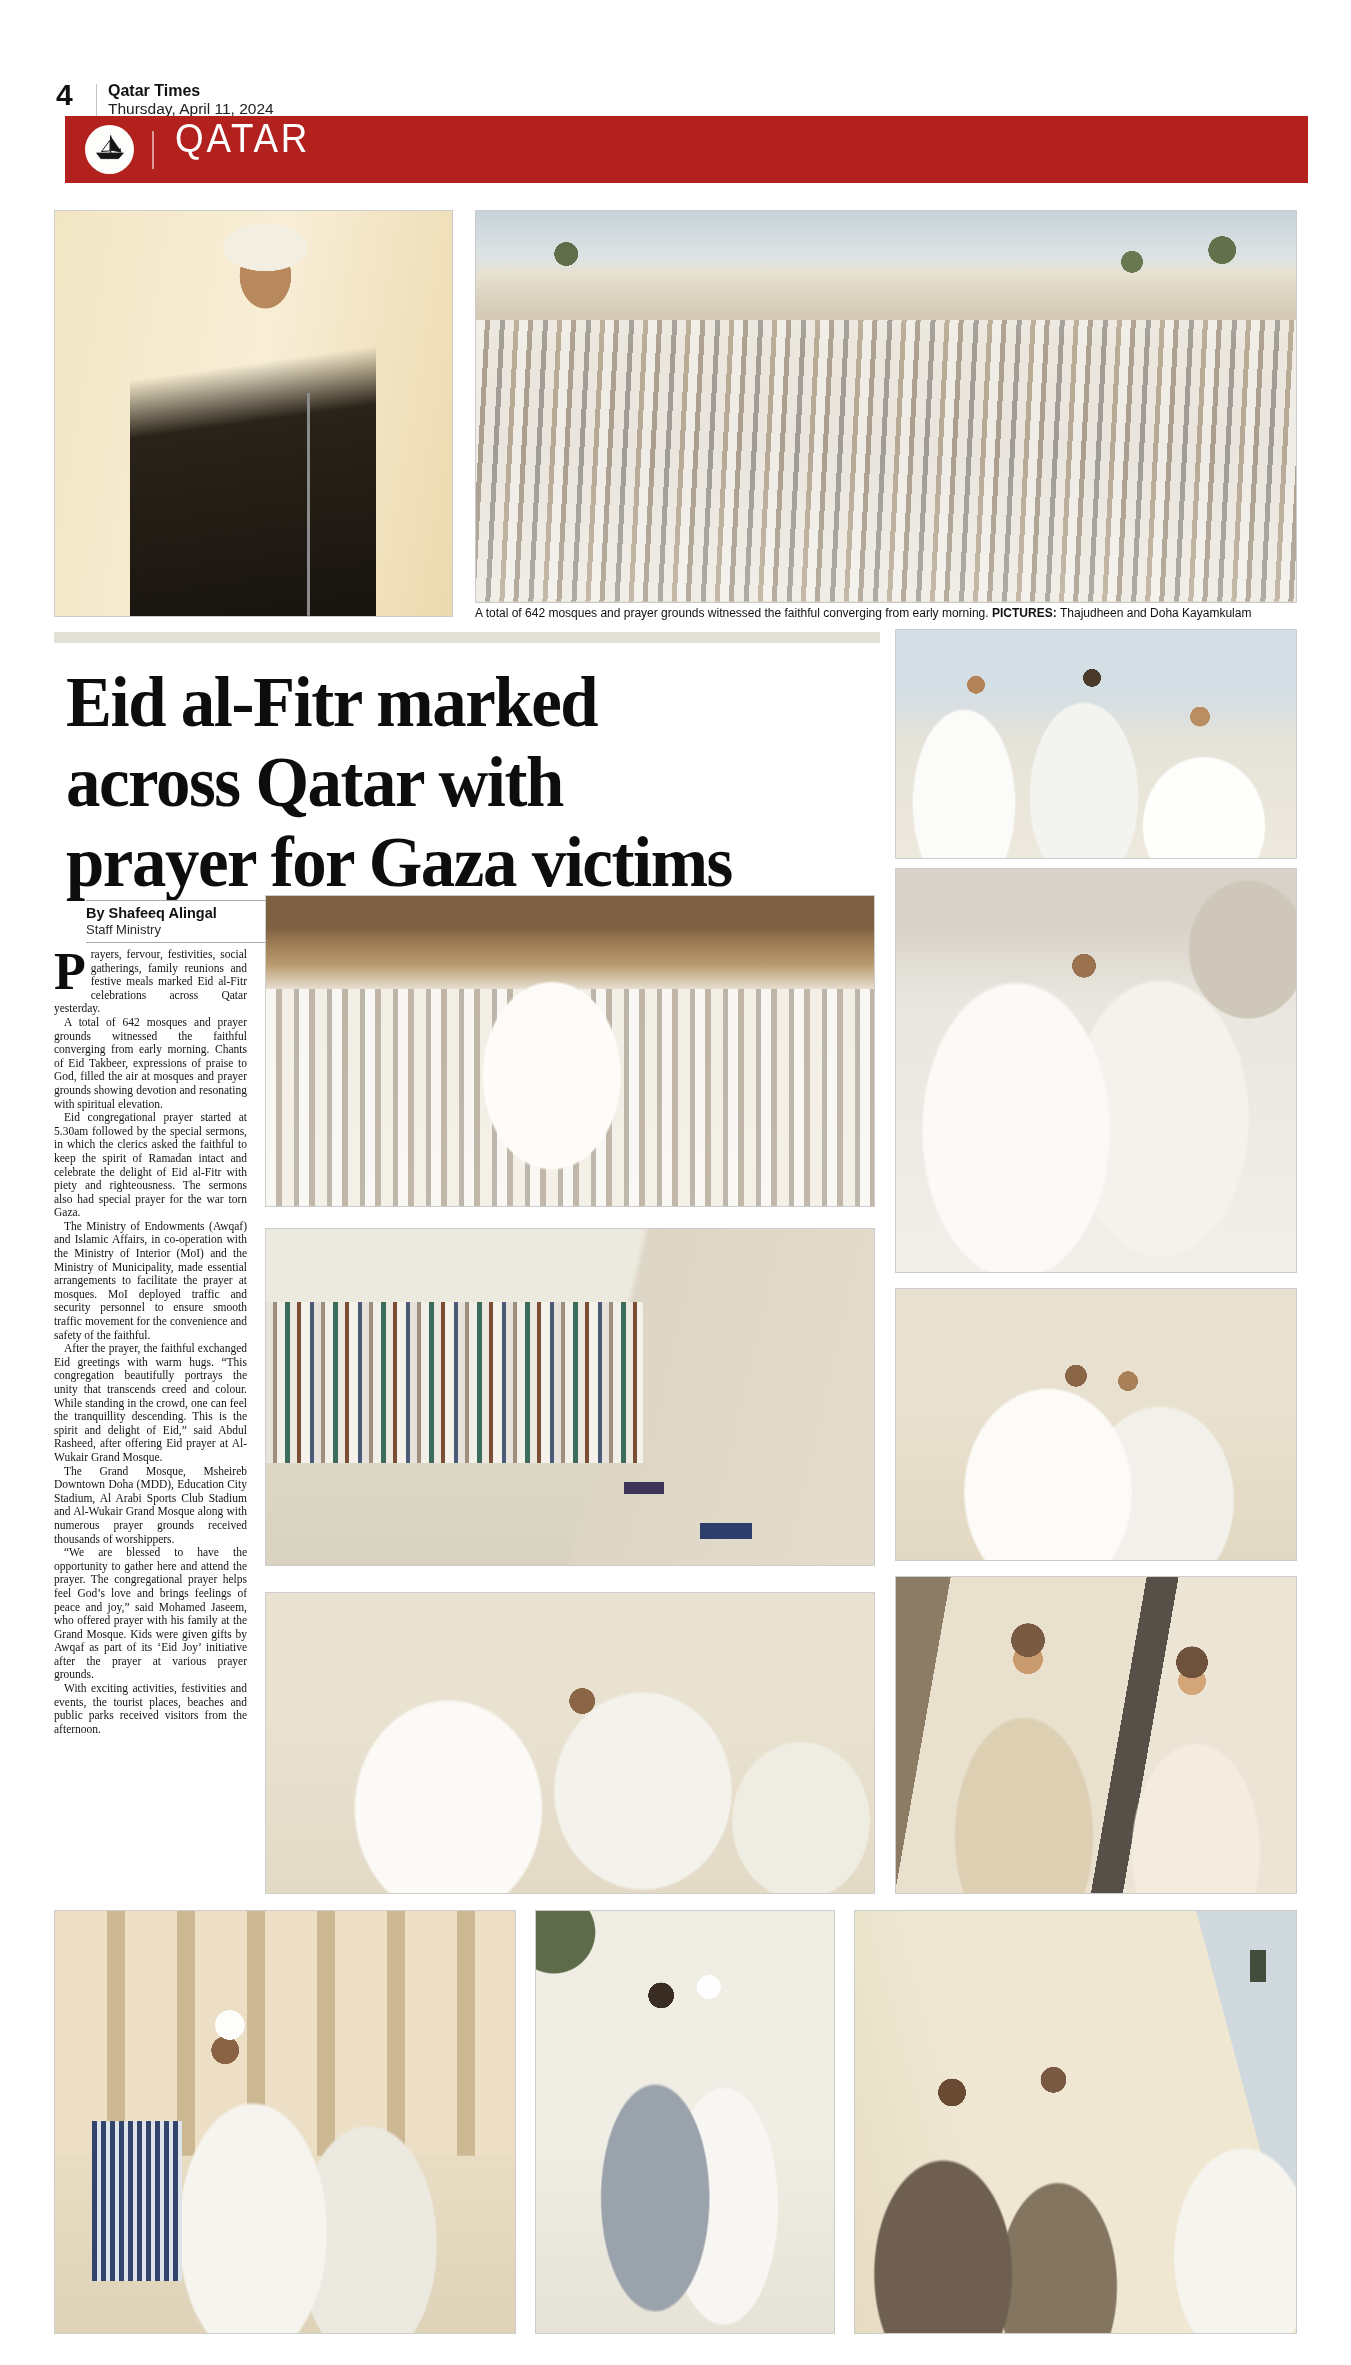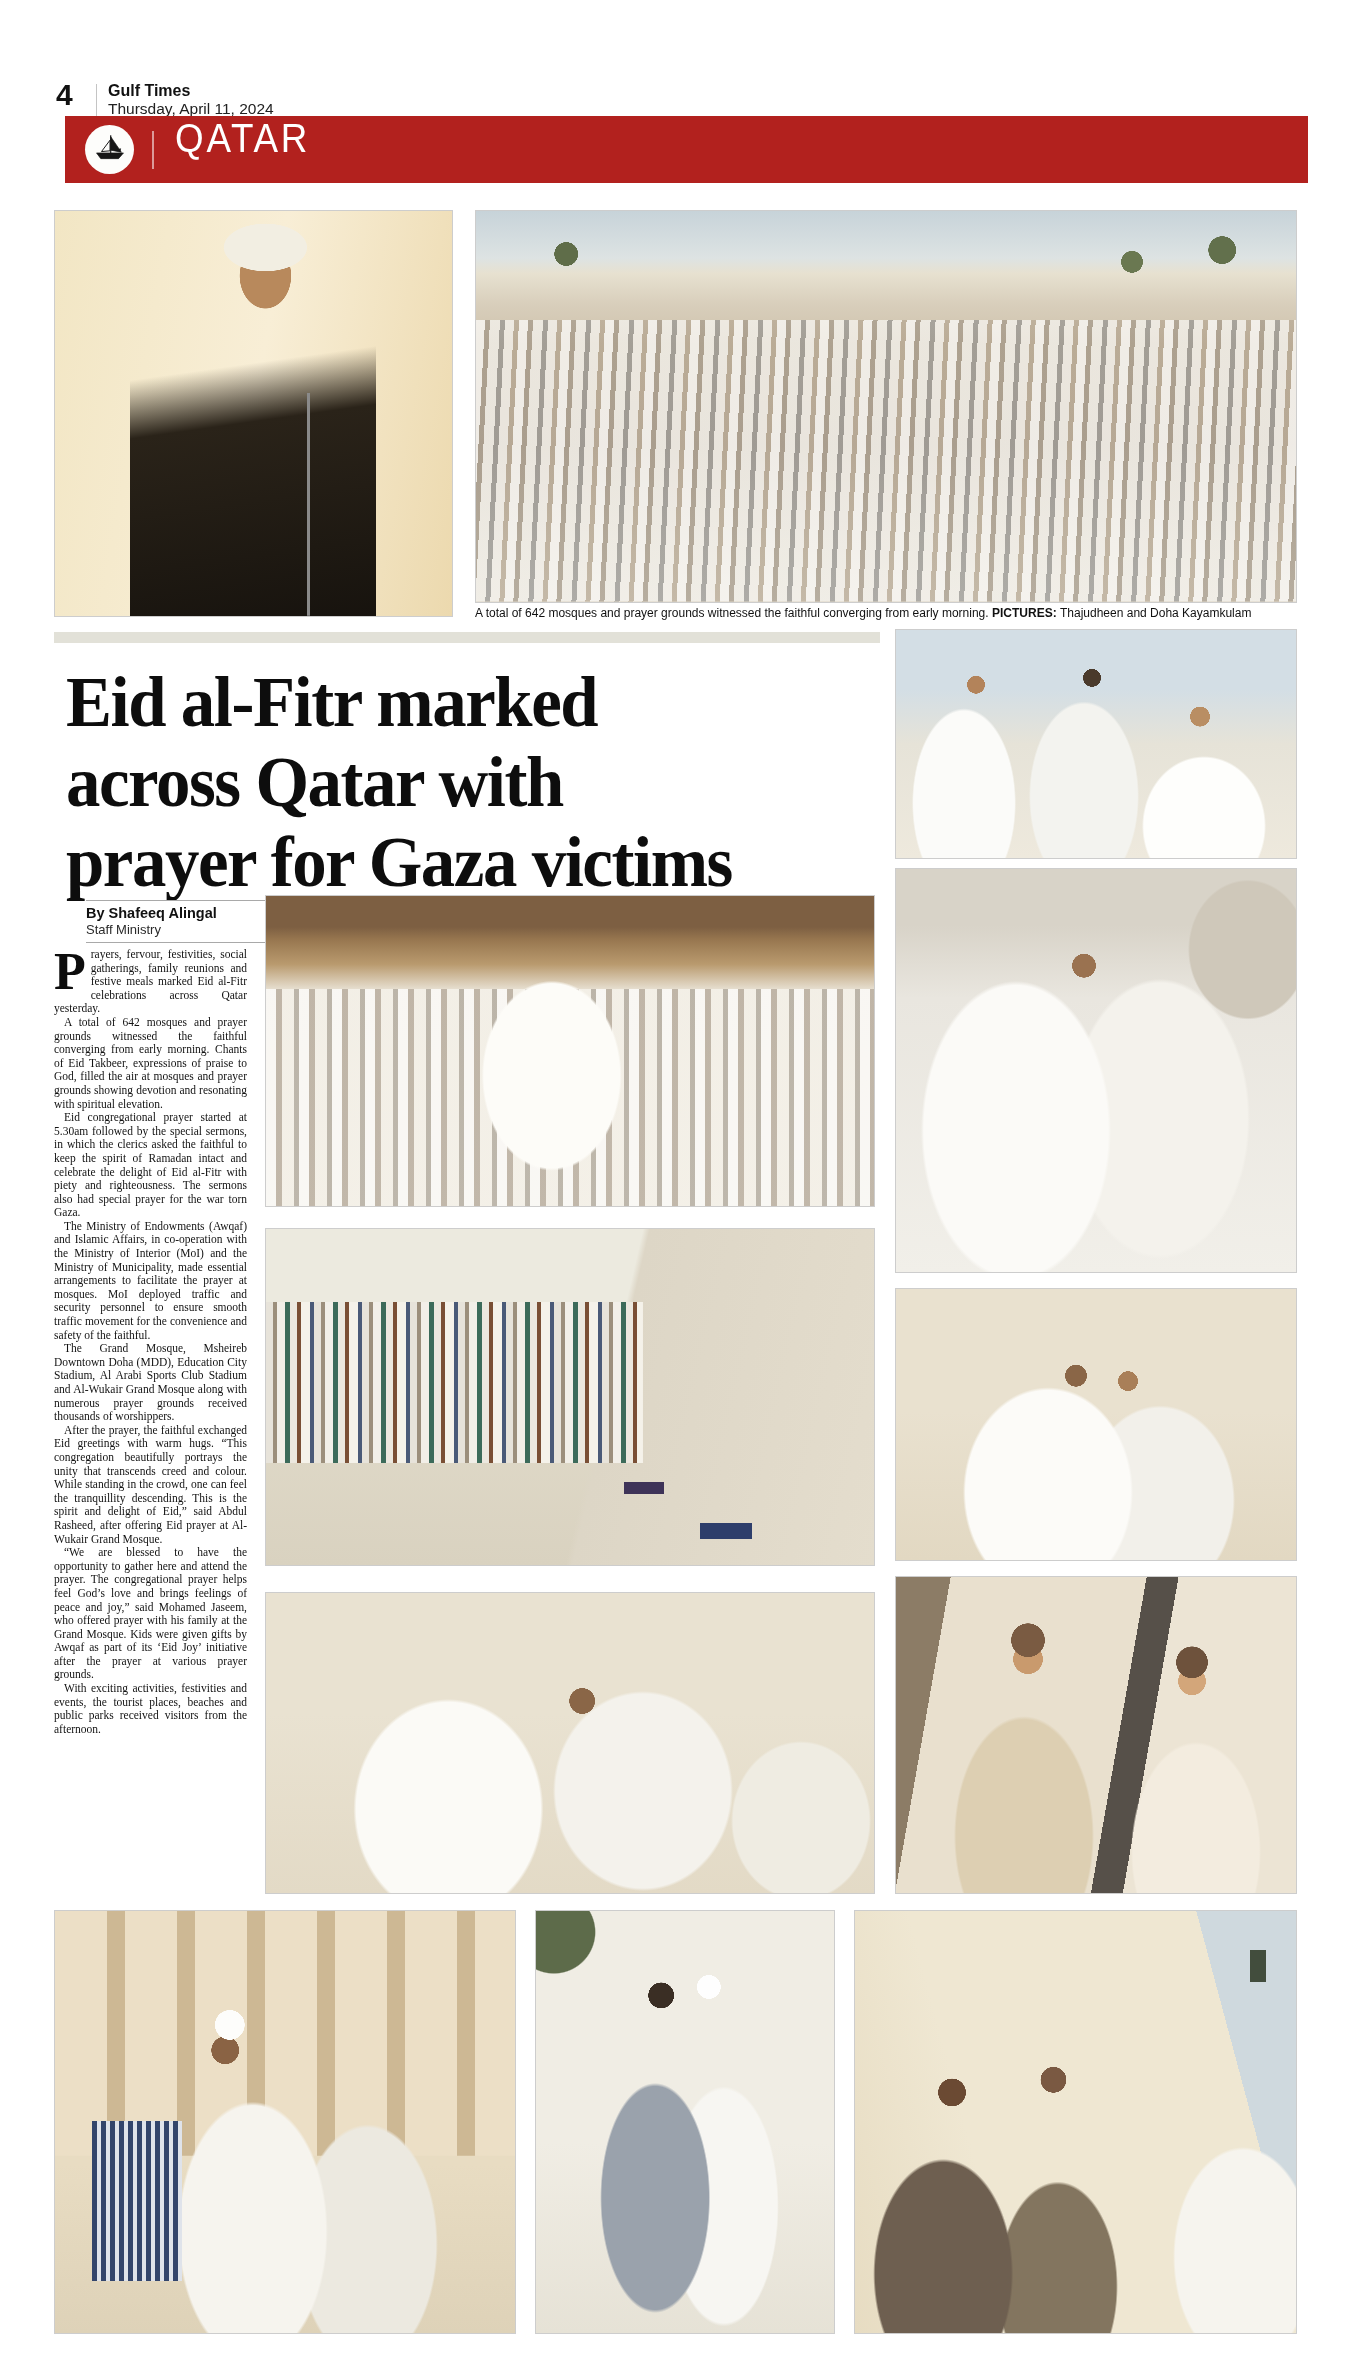--- a/index.html
+++ b/index.html
@@ -143,21 +143,21 @@
   .dropcap{float:left;font-family:"Liberation Serif",serif;font-weight:700;
     font-size:52px;line-height:41px;padding:3px 5px 0 0;color:#0d0d0d;}
 </style>
 </head>
 <body>
 
 <div id="page">
 
   <div class="page-num">4</div>
   <div class="hdr-divider"></div>
-  <div class="pub-name">Gulf Times</div>
+  <div class="pub-name">Qatar Times</div>
   <div class="pub-date">Thursday, April 11, 2024</div>
 
   <div class="banner">
     <div class="banner-circle">
       <span>
         <svg viewBox="0 0 48 48" aria-hidden="true">
           <g fill="#161616" stroke="#161616">
             <line x1="25" y1="6" x2="25" y2="31" stroke-width="1.6"></line>
             <path d="M25 8 L40 30 L25 27 Z" stroke-width="1"></path>
             <path d="M24 13 L12 29 L24 28 Z" fill="none" stroke-width="1.4"></path>
@@ -190,22 +190,22 @@
     <div class="byline-name">By Shafeeq Alingal</div>
     <div class="byline-title">Staff Ministry</div>
     <div class="byline-rule"></div>
   </div>
 
   <div class="article-body">
       <p class="body-p"><span class="dropcap">P</span>rayers, fervour, festivities, social gatherings, family reunions and festive meals marked Eid al-Fitr celebrations across Qatar yesterday.</p>
       <p class="body-p">A total of 642 mosques and prayer grounds witnessed the faithful converging from early morning. Chants of Eid Takbeer, expressions of praise to God, filled the air at mosques and prayer grounds showing devotion and resonating with spiritual elevation.</p>
       <p class="body-p">Eid congregational prayer started at 5.30am followed by the special sermons, in which the clerics asked the faithful to keep the spirit of Ramadan intact and celebrate the delight of Eid al-Fitr with piety and righteousness. The sermons also had special prayer for the war torn Gaza.</p>
       <p class="body-p">The Ministry of Endowments (Awqaf) and Islamic Affairs, in co-operation with the Ministry of Interior (MoI) and the Ministry of Municipality, made essential arrangements to facilitate the prayer at mosques. MoI deployed traffic and security personnel to ensure smooth traffic movement for the convenience and safety of the faithful.</p>
+      <p class="body-p">After the prayer, the faithful exchanged Eid greetings with warm hugs. “This congregation beautifully portrays the unity that transcends creed and colour. While standing in the crowd, one can feel the tranquillity descending. This is the spirit and delight of Eid,” said Abdul Rasheed, after offering Eid prayer at Al-Wukair Grand Mosque.</p>
       <p class="body-p">The Grand Mosque, Msheireb Downtown Doha (MDD), Education City Stadium, Al Arabi Sports Club Stadium and Al-Wukair Grand Mosque along with numerous prayer grounds received thousands of worshippers.</p>
-      <p class="body-p">After the prayer, the faithful exchanged Eid greetings with warm hugs. “This congregation beautifully portrays the unity that transcends creed and colour. While standing in the crowd, one can feel the tranquillity descending. This is the spirit and delight of Eid,” said Abdul Rasheed, after offering Eid prayer at Al-Wukair Grand Mosque.</p>
       <p class="body-p">“We are blessed to have the opportunity to gather here and attend the prayer. The congregational prayer helps feel God’s love and brings feelings of peace and joy,” said Mohamed Jaseem, who offered prayer with his family at the Grand Mosque. Kids were given gifts by Awqaf as part of its ‘Eid Joy’ initiative after the prayer at various prayer grounds.</p>
       <p class="body-p">With exciting activities, festivities and events, the tourist places, beaches and public parks received visitors from the afternoon.</p>
     </div>
 
   <div class="photo" id="ph-mosque"></div>
   <div class="photo" id="ph-rows"></div>
   <div class="photo" id="ph-foreheads"></div>
 
   <div class="photo" id="ph-greet-wheelchair"></div>
   <div class="photo" id="ph-kiss-elder"></div>

